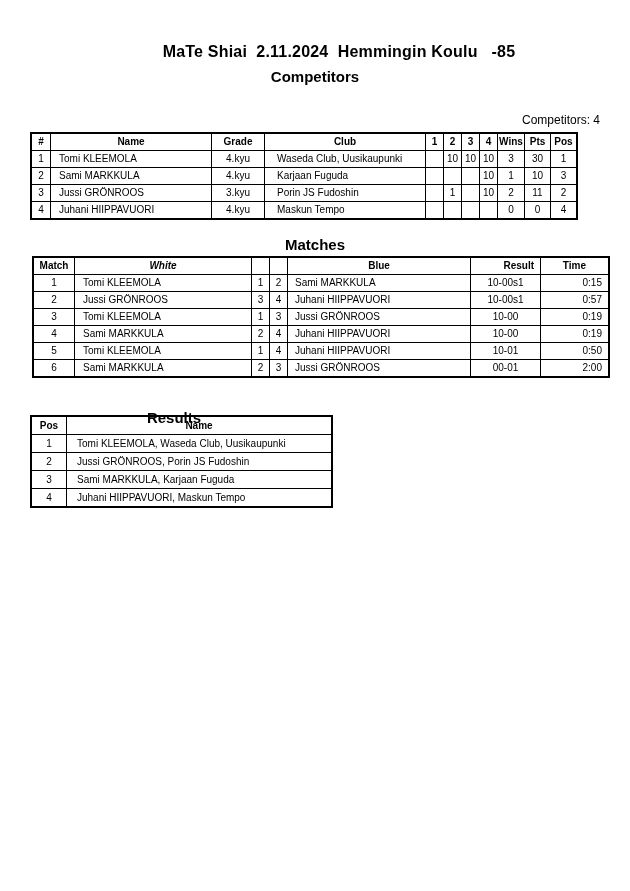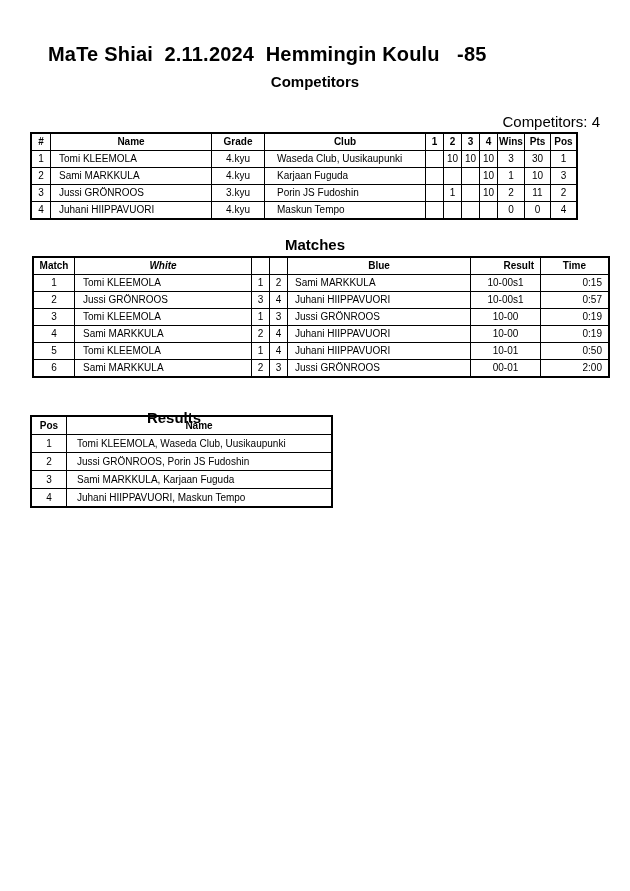--- a/index.html
+++ b/index.html
@@ -14,38 +14,39 @@
     color: #000000;
     position: relative;
     overflow: hidden;
   }
   .page {
     position: relative;
     width: 630px;
     height: 891px;
   }
   .title {
-    font-size: 20px;
+    text-align: center;
+    font-size: 16px;
     font-weight: bold;
     letter-spacing: 0.2px;
     margin-top: 43px;
     white-space: pre;
     margin-left: 48px;
   }
   .section-label {
     text-align: center;
     font-size: 15px;
     font-weight: bold;
     margin-top: 7px;
   }
   .competitors-count {
     position: absolute;
     right: 30px;
     top: 70px;
-    font-size: 15px;
+    font-size: 12px;
     text-align: right;
   }
   table {
     border-collapse: collapse;
     font-size: 10px;
   }
   table td, table th {
     border: 1px solid #000000;
     padding: 0;
     height: 16px;

